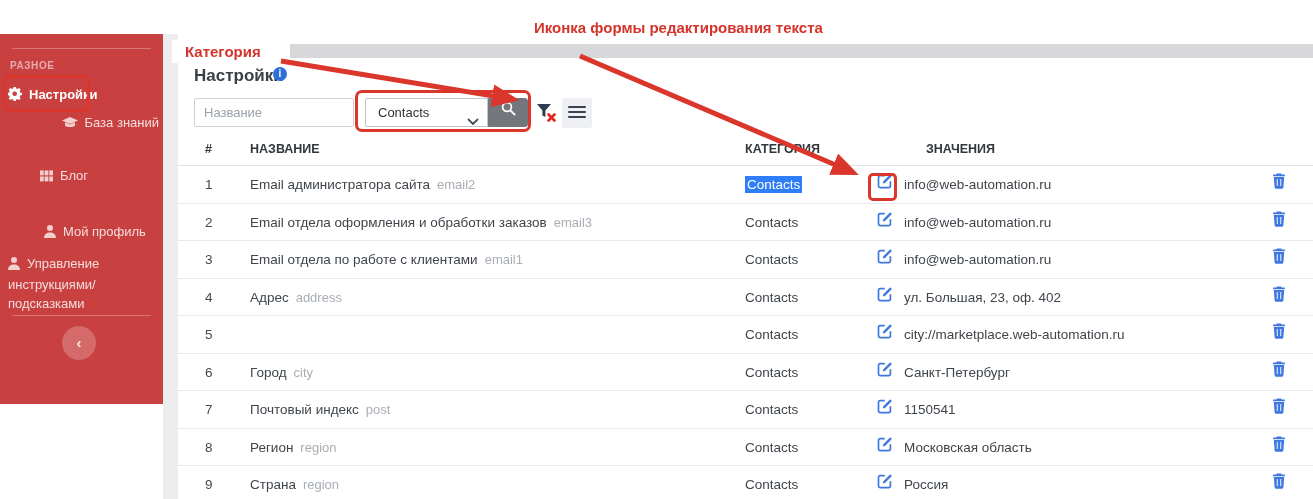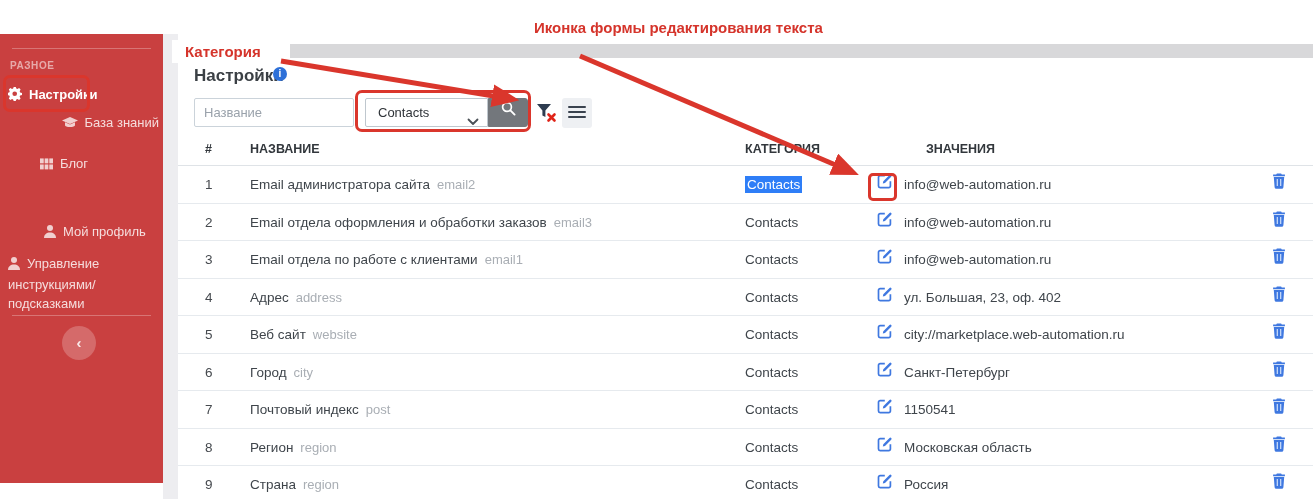--- a/index.html
+++ b/index.html
@@ -1,21 +1,21 @@
 <!DOCTYPE html>
 <html><head>
 <meta charset="utf-8">
 <style>
   * { margin:0; padding:0; box-sizing:border-box; }
   html,body { background:#fff; }
   body { font-family:"Liberation Sans", sans-serif; }
   #app { position:relative; width:1313px; height:499px; overflow:hidden; background:#fff; }
 
   
-  #sidebar { position:absolute; left:0; top:34px; width:163px; height:449px; background:#c94040; }
+  #sidebar { position:absolute; left:0; top:34px; width:163px; height:370px; background:#c94040; }
   .sb-divider { position:absolute; left:12px; right:12px; height:0; border-top:1px solid rgba(255,255,255,.28); }
   #sb-div1 { top:14px; }
   #sb-div2 { top:281px; }
   #sb-section { position:absolute; left:10px; top:26px; font-size:10px; font-weight:bold; letter-spacing:.6px; color:rgba(255,255,255,.55); }
   .sb-item { position:absolute; left:0; width:163px; padding:0 4px 0 8px; color:rgba(255,255,255,.82); font-size:13px; line-height:19px; cursor:pointer; }
   .sb-item .icn { display:inline-block; vertical-align:-2px; margin-right:7px; opacity:.75; }
   .sb-item.active { color:#fff; font-weight:bold; }
   .sb-item.active .icn { opacity:1; }
   #sb-collapse { position:absolute; left:62px; top:292px; width:34px; height:34px; border-radius:50%; background:rgba(255,255,255,.22); color:rgba(255,255,255,.85); font-size:15px; font-weight:bold; text-align:center; line-height:33px; cursor:pointer; }
 
@@ -74,21 +74,21 @@
     <div id="sb-div1" class="sb-divider"></div>
     <div id="sb-section">РАЗНОЕ</div>
     <div id="sb-items">
         <div class="sb-item active" style="top: 51px;"><span class="icn"><svg width="14" height="14" viewBox="0 0 15 15">
               <path fill="#fff" d="M15 8.6V6.4l-2-.6a5 5 0 00-.5-1.2l1-1.8L11.9 1.2l-1.8 1a5 5 0 00-1.2-.5L8.3 0H6.1l-.6 1.7a5 5 0 00-1.2.5l-1.8-1L.9 2.8l1 1.8a5 5 0 00-.5 1.2l-1.7.6v2.2l1.7.6c.1.4.3.8.5 1.2l-1 1.8 1.6 1.6 1.8-1c.4.2.8.4 1.2.5l.6 1.7h2.2l.6-1.7a5 5 0 001.2-.5l1.8 1 1.6-1.6-1-1.8c.2-.4.4-.8.5-1.2l2-.6zM7.2 9.7a2.5 2.5 0 110-5 2.5 2.5 0 010 5z"></path>
             </svg></span><span>Настройки</span></div>
         <div class="sb-item" style="top: 79px; text-align: right;"><span class="icn"><svg width="16" height="12" viewBox="0 0 16 12">
               <path fill="#fff" d="M8 0l8 3.5L8 7 0 3.5z"></path>
               <path fill="#fff" d="M3 5.2v3c0 1 2.2 1.9 5 1.9s5-.9 5-1.9v-3L8 7.4z"></path>
             </svg></span><span>База знаний</span></div>
-        <div class="sb-item" style="top: 120px; padding-left: 40px;"><span class="icn"><svg width="13" height="12" viewBox="0 0 14 12">
+        <div class="sb-item" style="top: 132px; padding-left: 40px;"><span class="icn"><svg width="13" height="12" viewBox="0 0 14 12">
               <g fill="#fff">
                 <rect x="0" y="0" width="4" height="5.3"></rect>
                 <rect x="5" y="0" width="4" height="5.3"></rect>
                 <rect x="10" y="0" width="4" height="5.3"></rect>
                 <rect x="0" y="6.5" width="4" height="5.3"></rect>
                 <rect x="5" y="6.5" width="4" height="5.3"></rect>
                 <rect x="10" y="6.5" width="4" height="5.3"></rect>
               </g>
             </svg></span><span>Блог</span></div>
         <div class="sb-item" style="top: 188px; margin-left: 36px;"><span class="icn"><svg width="12" height="13" viewBox="0 0 12 13">
@@ -195,21 +195,20 @@
               </svg></span></span>
           <span class="cell c-val">ул. Большая, 23, оф. 402</span>
           <span class="cell c-trash"><span><svg width="14" height="16" viewBox="0 0 14 16">
                 <path d="M4.9.4h4.2l.7 1.2h3.1v1.6H1.1V1.6h3.1L4.9.4z" fill="#3f78e0"></path>
                 <path d="M1.8 4h10.4l-.8 10.2A1.7 1.7 0 019.7 15.8H4.3a1.7 1.7 0 01-1.7-1.6L1.8 4z" fill="#3f78e0"></path>
                 <path d="M5.3 6v7M8.7 6v7" stroke="#cfe0fb" stroke-width="1.2"></path>
               </svg></span></span>
         </div>
         <div class="row">
           <span class="cell c-num">5</span>
-          <span class="cell c-name"><span>Веб сайт</span><span class="c-code">website</span></span>
           <span class="cell c-cat"><span>Contacts</span></span>
           <span class="cell c-edit"><span><svg width="16" height="16" viewBox="0 0 16 16">
                 <path d="M13.4 8.3v4.7a1.6 1.6 0 01-1.6 1.6H3.1a1.6 1.6 0 01-1.6-1.6V4.3a1.6 1.6 0 011.6-1.6h4.7" fill="none" stroke="#3f78e0" stroke-width="1.7"></path>
                 <path d="M5.8 10.4l.5-2.1L12.5 2a1.2 1.2 0 011.7 0 1.2 1.2 0 010 1.7L8 9.9l-2.2.5z" fill="#3f78e0"></path>
               </svg></span></span>
           <span class="cell c-val">city://marketplace.web-automation.ru</span>
           <span class="cell c-trash"><span><svg width="14" height="16" viewBox="0 0 14 16">
                 <path d="M4.9.4h4.2l.7 1.2h3.1v1.6H1.1V1.6h3.1L4.9.4z" fill="#3f78e0"></path>
                 <path d="M1.8 4h10.4l-.8 10.2A1.7 1.7 0 019.7 15.8H4.3a1.7 1.7 0 01-1.7-1.6L1.8 4z" fill="#3f78e0"></path>
                 <path d="M5.3 6v7M8.7 6v7" stroke="#cfe0fb" stroke-width="1.2"></path>

